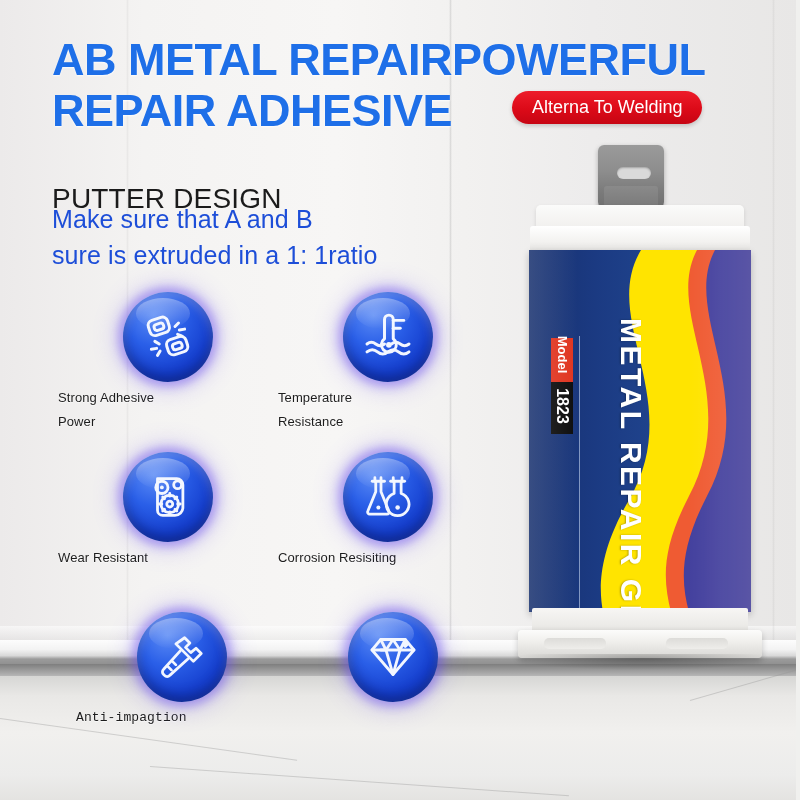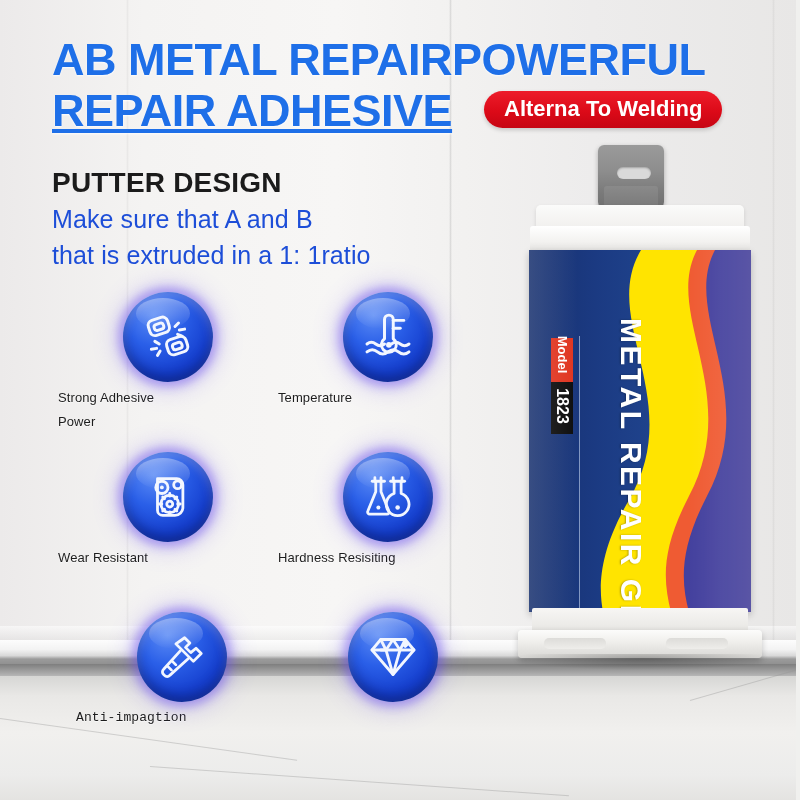--- a/index.html
+++ b/index.html
@@ -49,35 +49,35 @@
   .floor-line.f2{left:150px;top:766px;width:420px;transform:rotate(4deg);}
   .floor-line.f3{left:690px;top:700px;width:180px;transform:rotate(-16deg);}
 
   
   .headline{
     position:absolute;left:52px;top:34px;width:720px;
     font-size:45px;line-height:51px;font-weight:bold;
     color:#1e6fe8;letter-spacing:-.5px;
     text-shadow:0 1px 2px rgba(255,255,255,.85);
   }
-  .headline .l2{display:block;text-decoration:underline;}
+  .headline .l2{display:block;}
   .badge{
-    position:absolute;left:484px;top:91px;
+    position:absolute;left:512px;top:91px;
     background:linear-gradient(180deg,#ed1c2a 0%,#dc0a18 55%,#c60513 100%);
     color:#fff;border-radius:22px;
     padding:7px 20px 8px 20px;
-    font-size:22px;font-weight:bold;line-height:1;
+    font-size:18px;font-weight:normal;line-height:1;
     box-shadow:0 2px 4px rgba(0,0,0,.18);
     white-space:nowrap;
   }
 
   
   .sub-title{
-    position:absolute;left:52px;top:167px;
-    font-size:28px;font-weight:bold;color:#1b1b1b;letter-spacing:.2px;
+    position:absolute;left:52px;top:183px;
+    font-size:28px;font-weight:normal;color:#1b1b1b;letter-spacing:.2px;
   }
   .sub-line{
     position:absolute;left:52px;font-size:25px;color:#1d4ed8;letter-spacing:.1px;
   }
   .sub-line.sl1{top:205px;}
   .sub-line.sl2{top:241px;}
 
   
   .features{position:absolute;left:58px;top:292px;width:440px;}
   .frow{display:flex;}
@@ -227,21 +227,21 @@
 
   <div class="headline">
     <span>AB METAL REPAIRPOWERFUL</span>
     <span class="l2">REPAIR ADHESIVE</span>
   </div>
 
   <div class="badge">Alterna To Welding</div>
 
   <div class="sub-title">PUTTER DESIGN</div>
   <div class="sub-line sl1">Make sure that A and B</div>
-  <div class="sub-line sl2">that is extruded in a 1: 1ratio</div>
+  <div class="sub-line sl2">sure is extruded in a 1: 1ratio</div>
 
   <div class="features">
 
     <div class="frow r1">
 
       <div class="fcell">
         <div class="circle-wrap">
           <div class="circle">
             <svg viewBox="0 0 64 64" fill="none" stroke="#f2f6ff" stroke-width="3.4" stroke-linecap="round" stroke-linejoin="round">
               <rect x="10" y="11" width="23" height="18" rx="6" transform="rotate(-18 21 20)"></rect>
@@ -272,20 +272,21 @@
               <path d="M38 13 H50"></path>
                 <path d="M38 22 H46"></path>
               <path d="M8 40 q5 -4 10 0 t10 0"></path>
               <path d="M36 40 q5 -4 10 0 t10 0"></path>
               <path d="M8 49 q6 -5 12 0 t12 0 t12 0 t12 0"></path>
             </svg>
           </div>
         </div>
         <div class="flabel">
           <div>Temperature</div>
+          <div>Resistance</div>
         </div>
       </div>
 
     </div>
 
     <div class="frow r2">
 
       <div class="fcell">
         <div class="circle-wrap">
           <div class="circle">
@@ -315,21 +316,21 @@
               <path d="M18 14 v12 L9 48 a2.5 2.5 0 0 0 2.3 3.6 h19.4 A2.5 2.5 0 0 0 33 48 L24 26 V14"></path>
               <circle cx="21" cy="44" r="2.3" fill="#f2f6ff" stroke="none"></circle>
               <path d="M38 10 v4 M48 10 v4"></path>
               <path d="M35 14 h16"></path>
               <path d="M39 14 v14 a13 13 0 1 0 8 0 V14"></path>
               <circle cx="43" cy="44" r="2.6" fill="#f2f6ff" stroke="none"></circle>
             </svg>
           </div>
         </div>
         <div class="flabel">
-          <div>Hardness Resisiting</div>
+          <div>Corrosion Resisiting</div>
         </div>
       </div>
 
     </div>
 
     <div class="frow r3">
 
       <div class="fcell">
         <div class="circle-wrap">
           <div class="circle">

